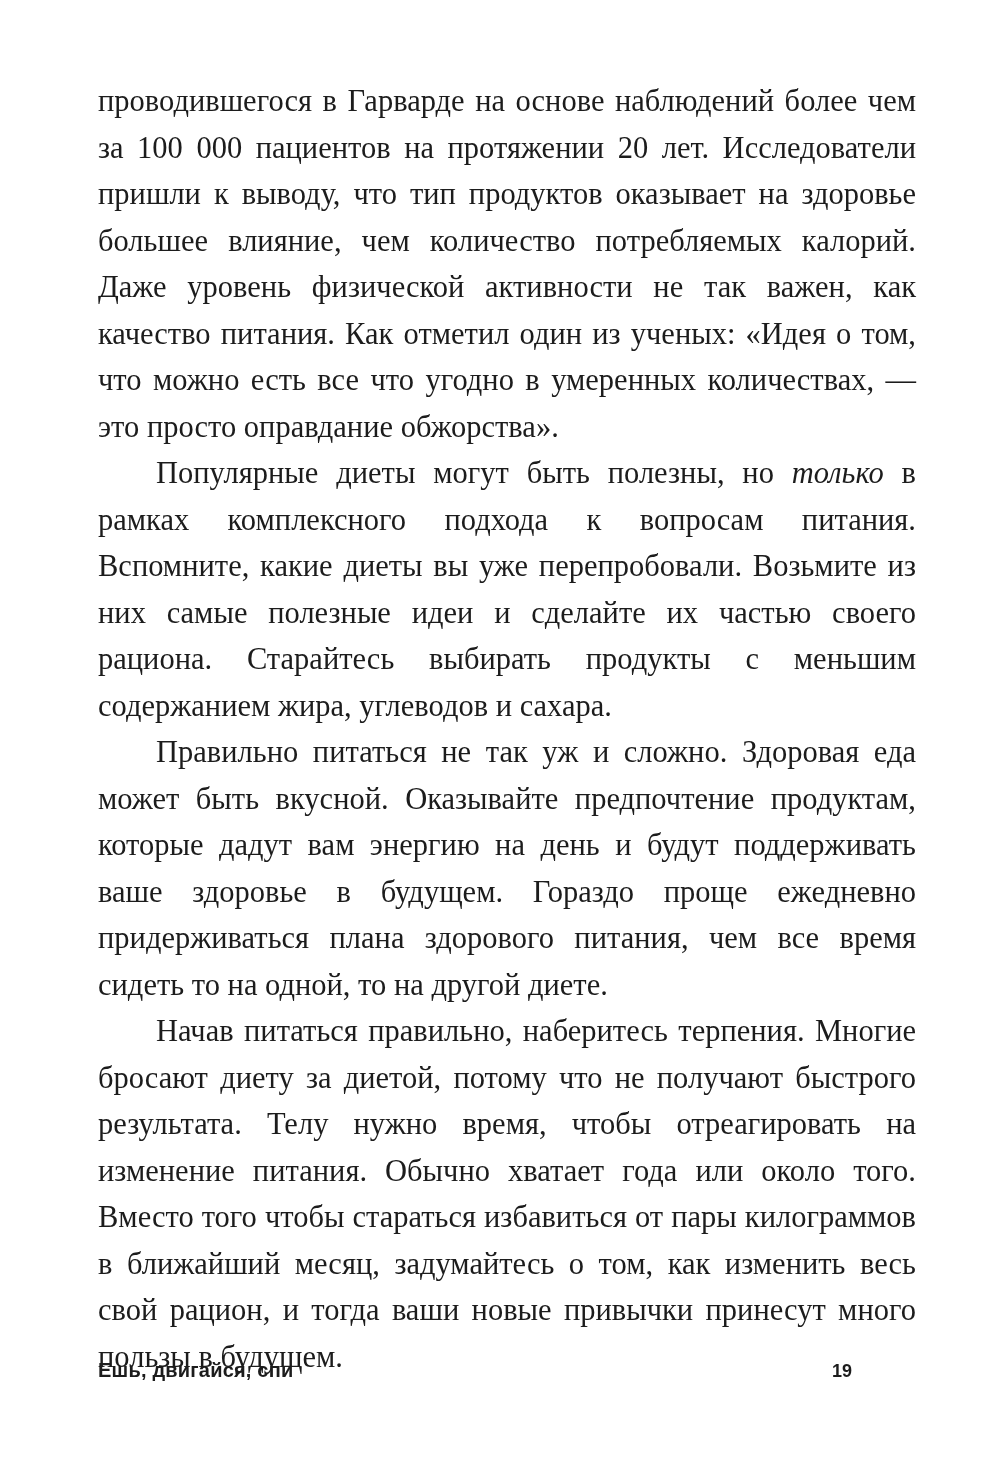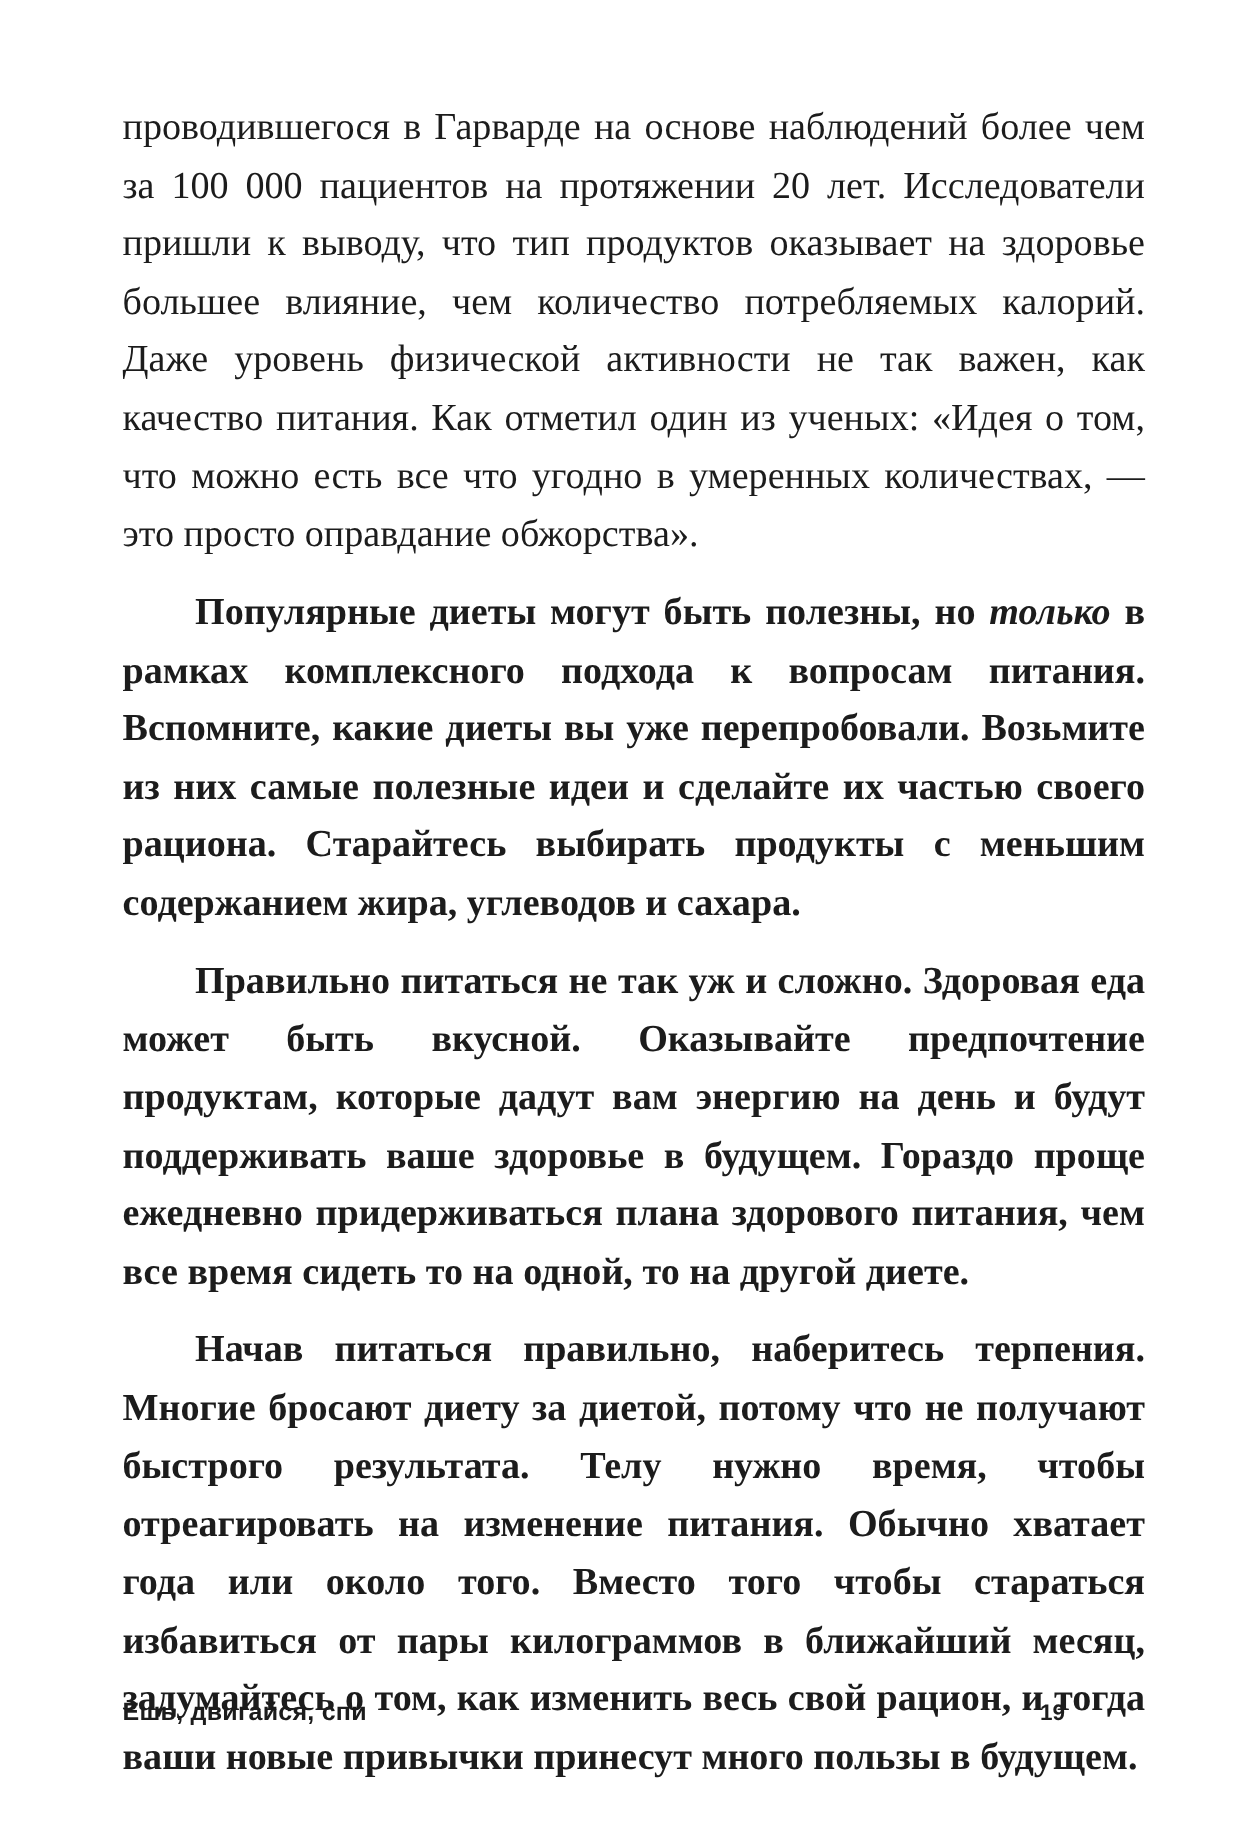--- a/index.html
+++ b/index.html
@@ -28,22 +28,21 @@
     color: #1c1c1c;
     text-align: justify;
     text-justify: inter-word;
     margin: 0;
     hyphens: manual;
   }
   .para-indent {
     text-indent: 58px;
   }
   .para-gap {
-    margin-top: 16px;
-    font-weight: bold;
+    margin-top: 0px;
   }
   em.italic {
     font-style: italic;
   }
   .footer {
     position: absolute;
     left: 98px;
     right: 84px;
     bottom: 82px;
     display: flex;

